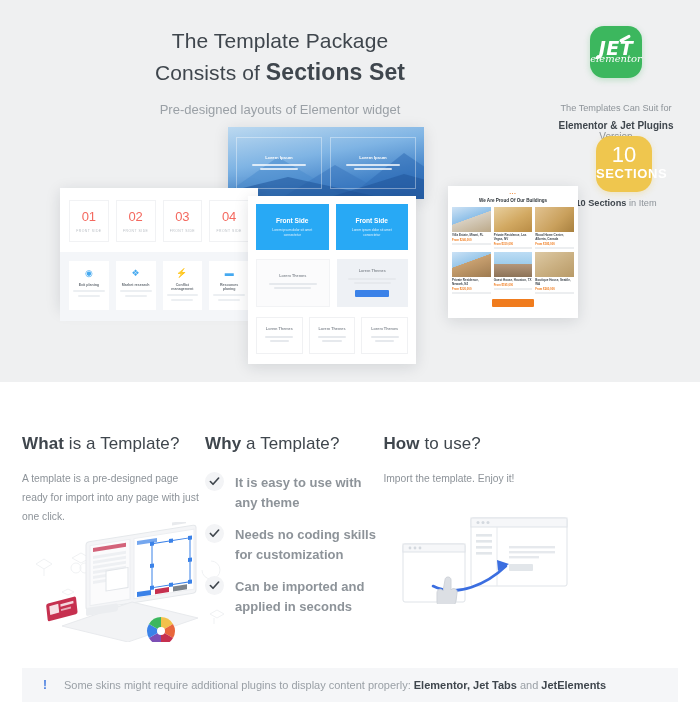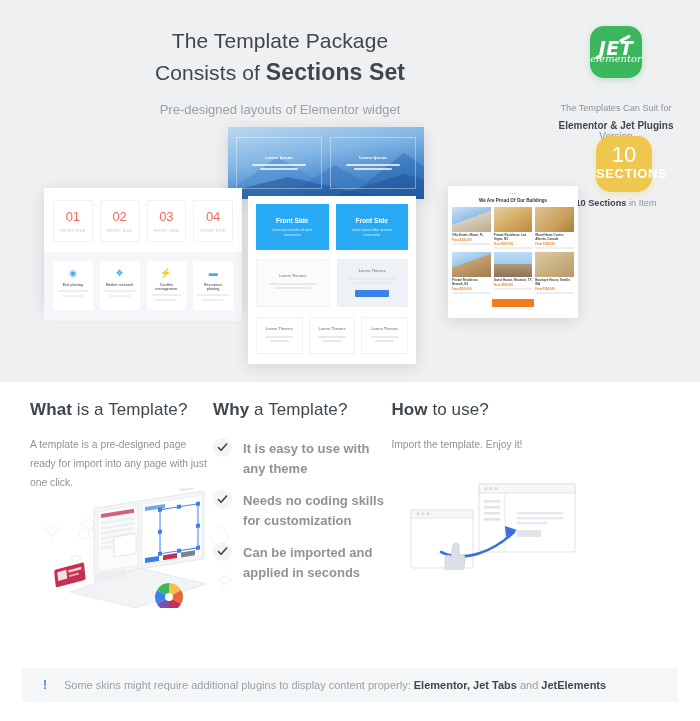--- a/index.html
+++ b/index.html
@@ -126,21 +126,21 @@
   .banner-cols { position: absolute; inset: 10px 8px; display: flex; gap: 8px; }
   .banner-col {
     flex: 1; border: 1px solid rgba(255,255,255,.38);
     display: flex; flex-direction: column; align-items: center; justify-content: center;
     padding: 6px 8px;
   }
   .bc-t { font-size: 4.4px; color: #fff; font-weight: 700; margin-bottom: 4px; }
   .bar-w { height: 2px; background: rgba(255,255,255,.75); border-radius: 1px; margin-bottom: 2px; }
 
   
-  .mock-left { left: 44px; top: 188px; width: 198px; height: 120px; }
+  .mock-left { left: 60px; top: 188px; width: 198px; height: 120px; }
   .num-row { display: flex; padding: 12px 9px 10px; gap: 7px; }
   .num-cell {
     flex: 1; background: #fff; border: 1px solid #f1f2f4;
     padding: 9px 0 8px; text-align: center;
   }
   .num-cell .n { font-size: 13px; color: #f4695f; font-weight: 300; line-height: 1; }
   .num-cell .c { margin-top: 6px; font-size: 3.4px; color: #b9bec4; letter-spacing: .5px; }
   .icon-band { background: #f4f6f9; padding: 9px 9px 11px; display: flex; gap: 7px; }
   .icon-cell {
     flex: 1; background: #fff; padding: 8px 4px 9px; text-align: center;
@@ -183,24 +183,24 @@
   .br-cap { font-size: 3px; color: #3f464d; font-weight: 700; margin-top: 2px; line-height: 1.3; }
   .br-price { font-size: 2.8px; color: #f07c1e; font-weight: 700; }
   .br-sub { height: 1.5px; background: #eceef0; margin-top: 1.5px; }
   .br-btn {
     margin: 5px auto 0; width: 42px; height: 8px;
     background: #f07c1e; border-radius: 1px;
   }
 
   
   .info {
-    position: absolute; top: 382px; left: 8px;
+    position: absolute; top: 382px; left: 0;
     width: 579px; height: 275px;
     background: #fff;
-    padding: 18px 22px 0;
+    padding: 52px 22px 0;
     display: flex;
     gap: 0;
   }
   .col { position: relative; }
   .col.c1 { width: 232px; }
   .col.c2 { width: 226px; }
   .col.c3 { width: 220px; }
   .col-h {
     font-size: 17px; font-weight: 300; color: #3f464d; letter-spacing: .1px;
   }

